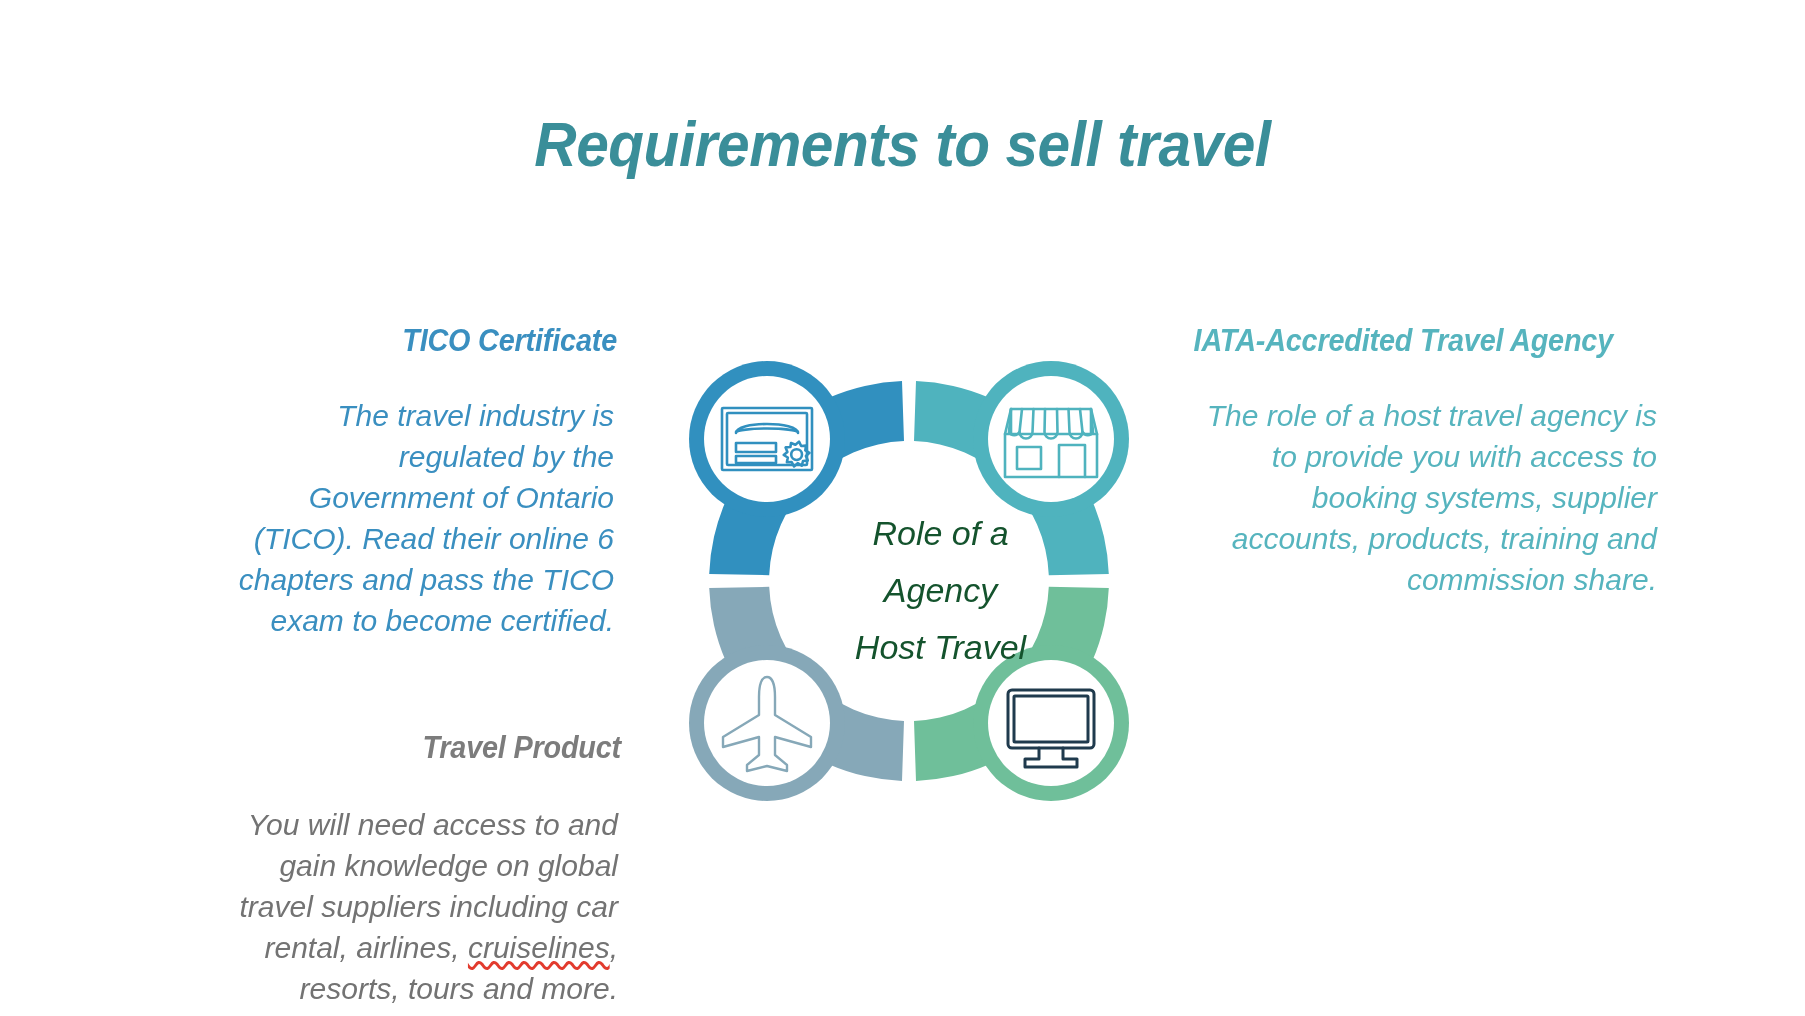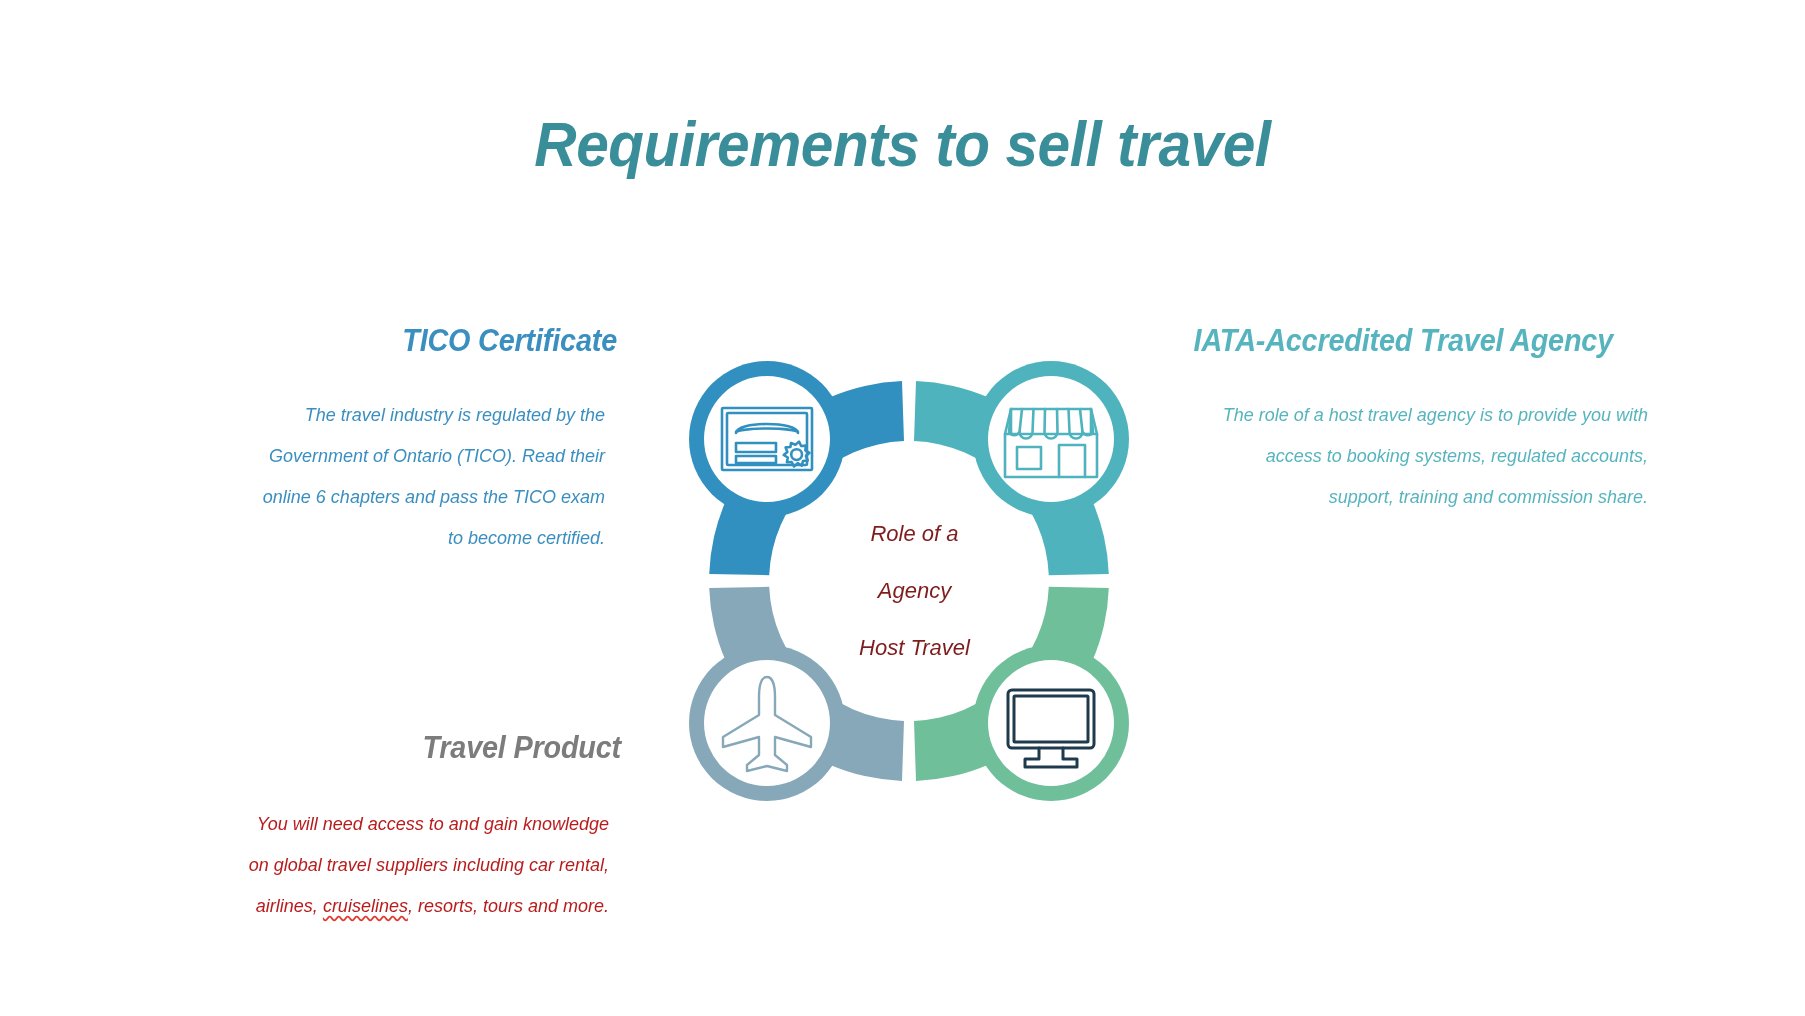--- a/index.html
+++ b/index.html
@@ -44,47 +44,47 @@
     position: absolute;
     left: 628px;
     top: 300px;
     width: 562px;
     height: 562px;
   }
   .diagram svg { display: block; }
 
   .center-text {
     position: absolute;
-    left: 742px;
+    left: 768px;
     top: 505px;
     width: 345px;
     text-align: center;
-    color: #7f1d1d;
-    font-size: 22px;
+    color: #14532d;
+    font-size: 34px;
     line-height: 57px;
     font-family: "Liberation Sans", sans-serif;
     font-weight: normal;
   }
   .center-text span { display: block; }
 
   
   .block { position: absolute; }
   .block h2 {
     margin: 0;
     font-family: "Liberation Sans", sans-serif;
     font-weight: bold;
     font-size: 32px;
     letter-spacing: -0.2px;
     transform: scaleX(0.9);
     white-space: nowrap;
   }
   .block p {
-    margin: 12px;
-    font-family: "Liberation Sans", sans-serif;
-    font-size: 18px;
+    margin: 3px;
+    font-family: "Liberation Sans", sans-serif;
+    font-size: 30px;
     line-height: 41px;
     font-weight: normal;
   }
 
   .block.left  { text-align: right; }
   .block.left h2 { transform-origin: right center; }
   .block.right { text-align: right; }
   .block.right h2 { transform-origin: left center; }
 
   
@@ -94,21 +94,21 @@
   #block-iata p    { margin-top: 36px; }
   #block-product   { left: 236px; top: 729px;  width: 385px; }
   #block-product p { margin-top: 38px; }
   #block-software  { left: 1190px; top: 712px; width: 400px; }
   #block-software p{ margin-top: 38px; }
 
   
   .c-tico     { color: #3A8FC0; }
   .c-iata     { color: #56B4BE; }
   .c-product  { color: #7C7C7C; }
-  .c-producttxt { color: #b91c1c; }
+  .c-producttxt { color: #737373; }
   .c-software { color: #6FBF9A; }
 
   .misspelled {
     text-decoration: underline wavy #E23B2E;
     text-decoration-skip-ink: none;
     text-underline-offset: 3px;
   }
 </style>
 </head>
 <body>
@@ -232,21 +232,21 @@
     <span>Host Travel</span>
   </div>
 
   <div class="block left" id="block-tico">
     <h2 class="c-tico">TICO Certificate</h2>
     <p class="c-tico">The travel industry is regulated by the Government of Ontario (TICO). Read their online 6 chapters and pass the TICO exam to become certified.</p>
   </div>
 
   <div class="block right" id="block-iata">
     <h2 class="c-iata">IATA-Accredited Travel Agency</h2>
-    <p class="c-iata">The role of a host travel agency is to provide you with access to booking systems, regulated accounts, support, training and commission share.</p>
+    <p class="c-iata">The role of a host travel agency is to provide you with access to booking systems, supplier accounts, products, training and commission share.</p>
   </div>
 
   <div class="block left" id="block-product">
     <h2 class="c-product">Travel Product</h2>
     <p class="c-producttxt"><span>You will need access to and gain knowledge on global travel suppliers including car rental, airlines, </span><span class="misspelled">cruiselines</span><span>, resorts, tours and more.</span></p>
   </div>
 
 
 </div>
 

